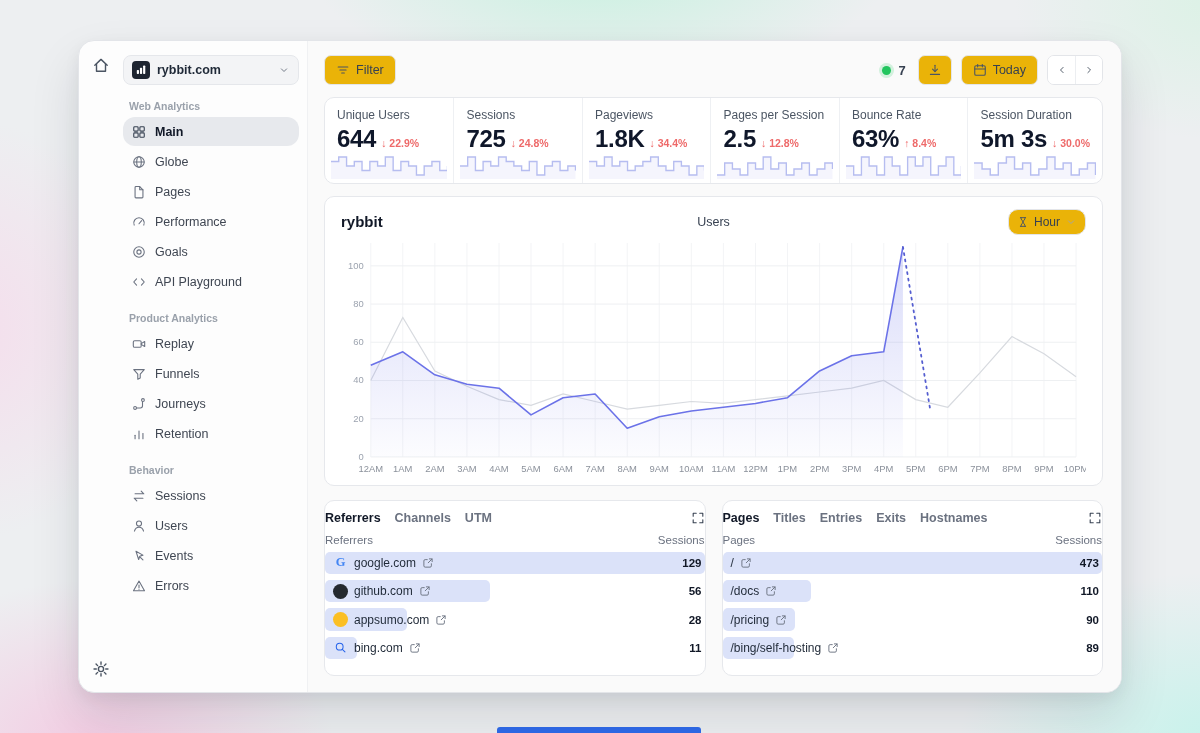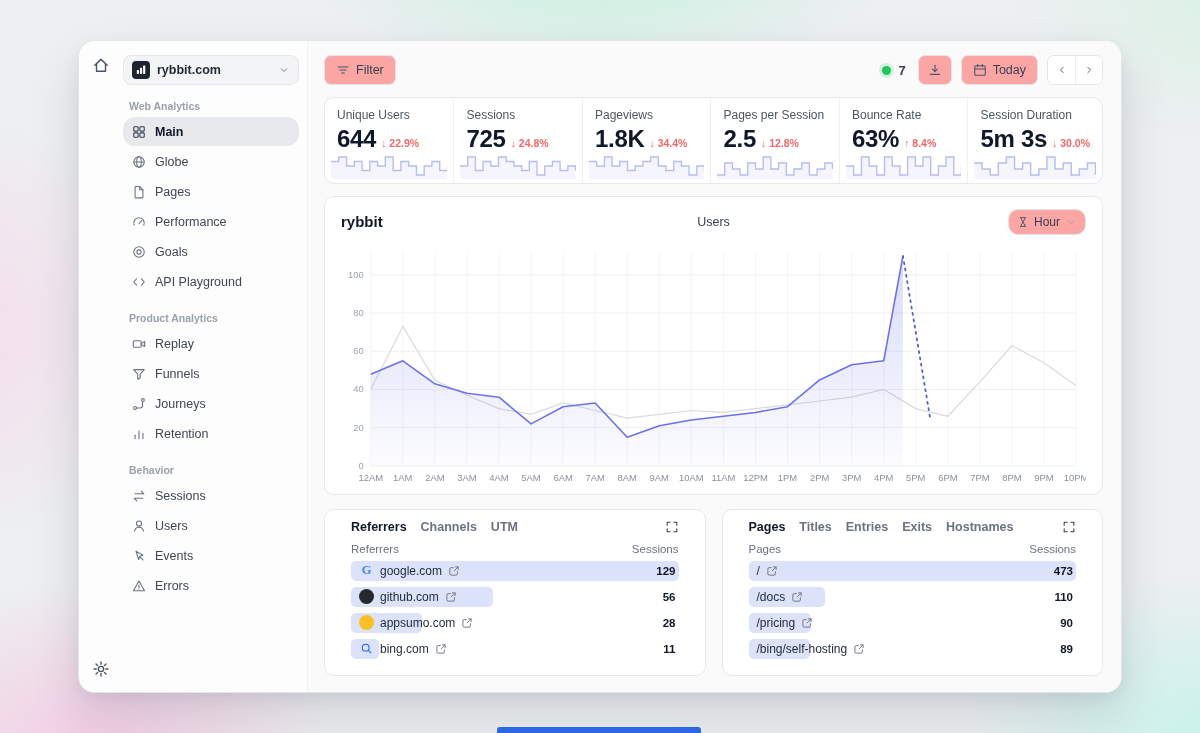--- a/index.html
+++ b/index.html
@@ -43,21 +43,21 @@
   
   .main { flex:1; background:#fafafa; border-left:1px solid #f0f1f3; padding:14px 18px 0 16px; display:flex; flex-direction:column; min-width:0; }
 
   .icon { display:inline-flex; width:16px; height:16px; flex:none; }
   .icon svg { width:100%; height:100%; }
   .icon-14 { width:14px; height:14px; }
   .icon-12 { width:12px; height:12px; }
   .icon-18 { width:18px; height:18px; }
 
   .toolbar { display:flex; align-items:center; height:30px; margin-bottom:12px; }
-  .btn { display:inline-flex; align-items:center; gap:6px; background:#fca5a5; border:1px solid #e3e5e9; border-radius:7px; height:30px; padding:0 11px; font-size:12.5px; color:#374151; cursor:pointer; }
+  .btn { display:inline-flex; align-items:center; gap:6px; background:#eab308; border:1px solid #e3e5e9; border-radius:7px; height:30px; padding:0 11px; font-size:12.5px; color:#374151; cursor:pointer; }
   .btn .icon { color:#4b5563; }
   .toolbar-right { margin-left:auto; display:flex; align-items:center; gap:9px; }
   .live { display:flex; align-items:center; gap:7px; font-size:13px; font-weight:700; color:#374151; margin-right:3px; }
   .live-dot { width:9px; height:9px; border-radius:50%; background:#22c55e; box-shadow:0 0 0 3px rgba(34,197,94,.18); }
   .icon-btn { width:34px; justify-content:center; padding:0; }
   .pager { display:flex; border:1px solid #e3e5e9; border-radius:7px; overflow:hidden; background:#fff; }
   .pager button { width:27px; height:28px; background:#fff; border:none; display:flex; align-items:center; justify-content:center; color:#4b5563; cursor:pointer; }
   .pager button + button { border-left:1px solid #eceef1; }
 
   
@@ -65,30 +65,30 @@
   .stat { position:relative; padding:10px 12px 30px; border-left:1px solid #eef0f3; cursor:pointer; }
   .stat:first-child { border-left:none; }
   .stat-label { font-size:12px; color:#4b5563; margin-bottom:3px; white-space:nowrap; }
   .stat-line { display:flex; align-items:baseline; gap:5px; white-space:nowrap; }
   .stat-value { font-size:24px; font-weight:700; color:#0f172a; letter-spacing:-.3px; }
   .stat-change { font-size:10.5px; font-weight:700; color:#ee6a6a; }
   .spark { position:absolute; left:6px; bottom:4px; width:calc(100% - 12px); height:24px; }
 
   
   .chart-card { background:#fff; border:1px solid #e6e8ec; border-radius:10px; padding:11px 16px 6px; margin-bottom:14px; }
-  .chart-head { position:relative; display:flex; align-items:center; height:27px; margin-bottom:11px; }
+  .chart-head { position:relative; display:flex; align-items:center; height:27px; margin-bottom:2px; }
   .chart-brand { font-size:15px; font-weight:700; color:#111827; }
   .chart-title { position:absolute; left:0; right:0; text-align:center; font-size:12.5px; color:#374151; pointer-events:none; }
   .interval-btn { margin-left:auto; height:26px; padding:0 8px; gap:5px; font-size:12px; border-radius:10px; }
   .interval-btn .chev { color:#9ca3af; }
   .chart-svg { width:100%; display:block; }
 
   
   .bottom-grid { display:grid; grid-template-columns:1fr 1fr; gap:16px; flex:1; min-height:0; margin-bottom:16px; }
-  .table-card { background:#fff; border:1px solid #e6e8ec; border-radius:10px; padding:10px 26px; overflow:hidden; display:flex; flex-direction:column; }
+  .table-card { background:#fff; border:1px solid #e6e8ec; border-radius:10px; padding:10px 0; overflow:hidden; display:flex; flex-direction:column; }
   .card-tabs { display:flex; align-items:center; gap:14px; font-size:12.5px; color:#6b7280; margin-bottom:9px; }
   .tab { cursor:pointer;font-weight:bold; }
   .tab.active { color:#111827; font-weight:700; }
   .expand-btn { margin-left:auto; color:#374151; cursor:pointer; }
   .cols { display:flex; justify-content:space-between; font-size:11.5px; color:#6b7280; margin-bottom:6px; }
   .trow { position:relative; height:25px; display:flex; align-items:center; margin-bottom:6px; cursor:pointer; }
   .trow-bar { position:absolute; left:0; top:0; bottom:0; background:#dbe2f9; border-radius:5px; }
   .trow-content { position:relative; display:flex; align-items:center; gap:6px; padding-left:8px; font-size:12px; color:#1f2937; min-width:0; }
   .trow-content .ext { color:#6b7280; }
   .trow-value { position:relative; margin-left:auto; font-size:11.5px; color:#111827; padding-right:3px;font-weight:bold; }

